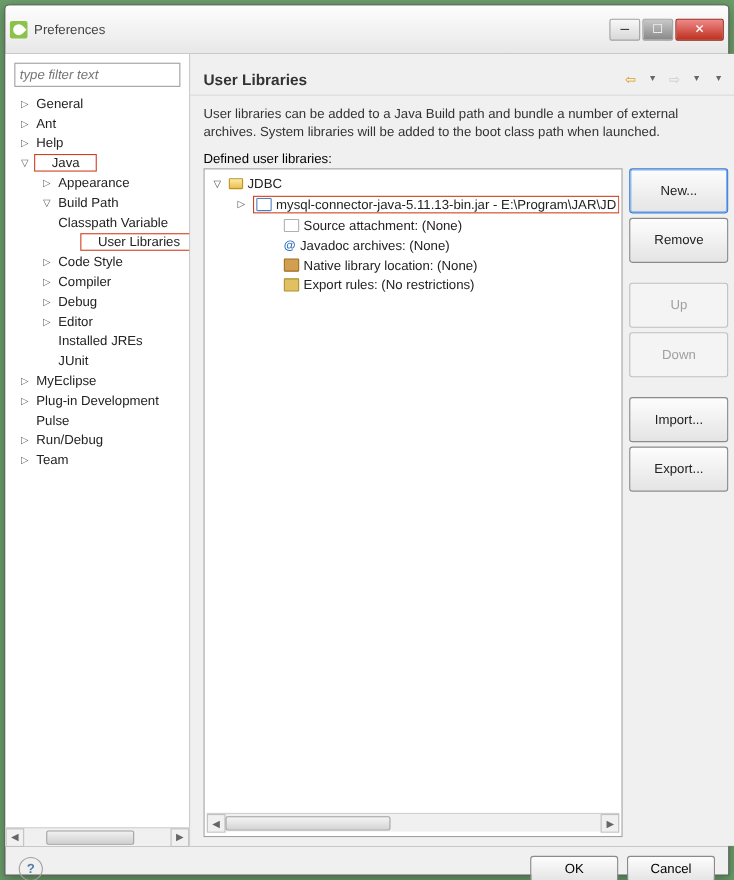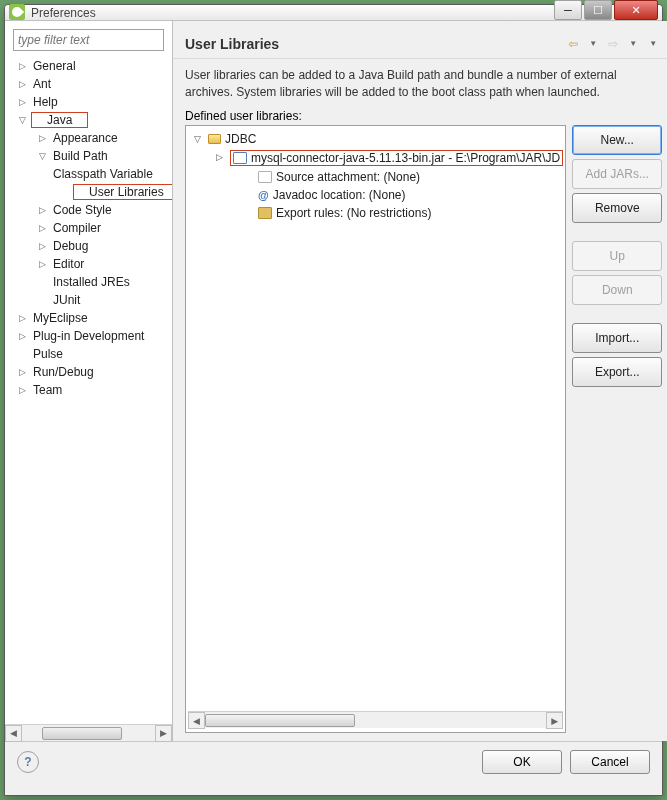--- a/index.html
+++ b/index.html
@@ -1,18 +1,18 @@
 <!DOCTYPE html>
 <html><head>
 <meta charset="utf-8">
 <style>
 * { box-sizing: border-box; font-family: "Segoe UI", Tahoma, sans-serif; font-size: 12px; }
 body { margin: 0; padding: 0; background: #6b9e6b; width: 667px; height: 800px; overflow: hidden; }
 .window { position: absolute; left: 4px; top: 4px; width: 659px; height: 792px; background: #f0f0f0; border: 1px solid #5a5a5a; border-radius: 4px 4px 0 0; box-shadow: 0 4px 12px rgba(0,0,0,0.3); }
-.titlebar { height: 16px; background: linear-gradient(#fdfdfd, #e8e8e8); border-bottom: 1px solid #c0c0c0; display: flex; align-items: flex-end; padding: 0 4px; border-radius: 4px 4px 0 0; }
+.titlebar { height: 44px; background: linear-gradient(#fdfdfd, #e8e8e8); border-bottom: 1px solid #c0c0c0; display: flex; align-items: center; padding: 0 4px; border-radius: 4px 4px 0 0; }
 .titlebar-icon { width: 16px; height: 16px; margin-right: 6px; background: #8bc34a; border-radius: 2px; position: relative; }
 .titlebar-icon::after { content: ""; position: absolute; width: 10px; height: 10px; left: 3px; top: 3px; background: #fff; border-radius: 50% 0 50% 50%; transform: rotate(45deg); }
 .titlebar-text { flex: 1; color: #444; }
 .win-btns { display: flex; }
 .win-btn { width: 28px; height: 20px; margin-left: 2px; background: linear-gradient(#f8f8f8, #d8d8d8); border: 1px solid #a0a0a0; border-radius: 2px; display:flex; align-items:center; justify-content:center; font-size:11px; }
 .win-btn.close { width: 44px; background: linear-gradient(#e88, #c03020); border-color: #902010; color: #fff; }
 .win-btn.max { background: linear-gradient(#c8c8c8, #888); color:#fff; }
 .content { display: flex; height: 720px; }
 .sidebar { width: 168px; border-right: 1px solid #c0c0c0; background: #fff; display:flex; flex-direction:column; }
 .filter-input { margin: 8px 8px 4px 8px; height: 22px; border: 1px solid #a0a0a0; padding: 2px 4px; color: #888; font-style: italic; }
@@ -53,21 +53,21 @@
 .ico-at { color:#3070c0; font-weight:bold; font-size:11px; width:auto; }
 .ico-native { background:#d0a050; border:1px solid #a07020; border-radius:1px; }
 .ico-access { background:#e0c060; border:1px solid #b09030; border-radius:1px; }
 .jar-red-box { border: 1px solid #d04020; padding: 0 2px; display:inline-block; }
 .lib-hscroll { height: 17px; background:#f0f0f0; border-top:1px solid #d0d0d0; display:flex; }
 .lib-hscroll .arrow { width:17px; height:17px; border:1px solid #c0c0c0; display:flex;align-items:center;justify-content:center;font-size:9px;color:#666; }
 .lib-hscroll .track { flex:1; position:relative; }
 .lib-hscroll .thumb { position:absolute; left:0; top:2px; width:150px; height:13px; background:linear-gradient(#f4f4f4,#d4d4d4); border:1px solid #a0a0a0; border-radius:2px; }
 
 .btn-col { width: 90px; display:flex; flex-direction:column; gap:4px; }
-.btn { height: 30px; border:1px solid #8a8a8a; background: linear-gradient(#fdfdfd,#e4e4e4); border-radius:3px; color:#222; display:flex; align-items:center; justify-content:center; cursor:default; }
+.btn { height: 41px; border:1px solid #8a8a8a; background: linear-gradient(#fdfdfd,#e4e4e4); border-radius:3px; color:#222; display:flex; align-items:center; justify-content:center; cursor:default; }
 .btn.disabled { color:#a0a0a0; border-color:#c0c0c0; background:#f4f4f4; }
 .btn.highlight { border:1px solid #3a7bd5; box-shadow: 0 0 0 1px #7fb0f0 inset; }
 .btn-gap { height: 10px; }
 
 .footer { height: 40px; border-top: 1px solid #c8c8c8; display:flex; align-items:center; padding: 0 12px; gap:8px; }
 .footer .help { width:22px; height:22px; border:1px solid #a0a0a0; border-radius:50%; display:flex;align-items:center;justify-content:center; color:#5a7ca0; font-weight:bold; }
 .footer .spacer { flex:1; }
 .footer .fbtn { width: 80px; height: 24px; border:1px solid #8a8a8a; background:linear-gradient(#fdfdfd,#e4e4e4); border-radius:3px; display:flex;align-items:center;justify-content:center; }
 </style>
 </head>
@@ -128,34 +128,34 @@
         </div>
       </div>
       <div class="desc">User libraries can be added to a Java Build path and bundle a number of external archives. System libraries will be added to the boot class path when launched.</div>
       <div class="label-defined">Defined user libraries:</div>
       <div class="libs-row">
         <div class="libs-box">
           <div class="lib-tree" id="lib-tree">
               <div class="lib-item d0"><span class="exp">▽</span><span class="ico ico-folder"></span><span>JDBC</span></div>
               <div class="lib-item d1"><span class="exp">▷</span><span class="jar-red-box"><span class="ico ico-jar"></span><span>mysql-connector-java-5.11.13-bin.jar - E:\Program\JAR\JD</span></span></div>
               <div class="lib-item d2"><span class="ico ico-doc"></span><span>Source attachment: (None)</span></div>
-              <div class="lib-item d2"><span class="ico ico-at">@</span><span>Javadoc location: (None)</span></div>
+              <div class="lib-item d2"><span class="ico ico-at">@</span><span>Javadoc archives: (None)</span></div>
+              <div class="lib-item d2"><span class="ico ico-native"></span><span>Native library location: (None)</span></div>
               <div class="lib-item d2"><span class="ico ico-access"></span><span>Export rules: (No restrictions)</span></div>
             </div>
           <div class="lib-hscroll">
             <div class="arrow">◀</div>
             <div class="track">
                 <div class="thumb"></div>
               </div>
             <div class="arrow">▶</div>
           </div>
         </div>
         <div class="btn-col">
           <div class="btn highlight">New...</div>
-          <div class="btn disabled">Add JARs...</div>
           <div class="btn">Remove</div>
           <div class="btn-gap"></div>
           <div class="btn disabled">Up</div>
           <div class="btn disabled">Down</div>
           <div class="btn-gap"></div>
           <div class="btn">Import...</div>
           <div class="btn">Export...</div>
         </div>
       </div>
     </div>

